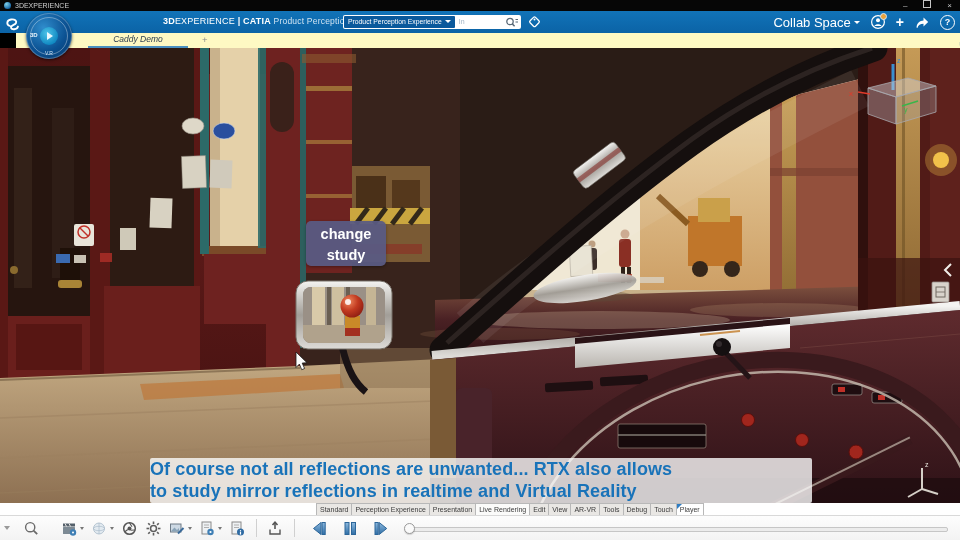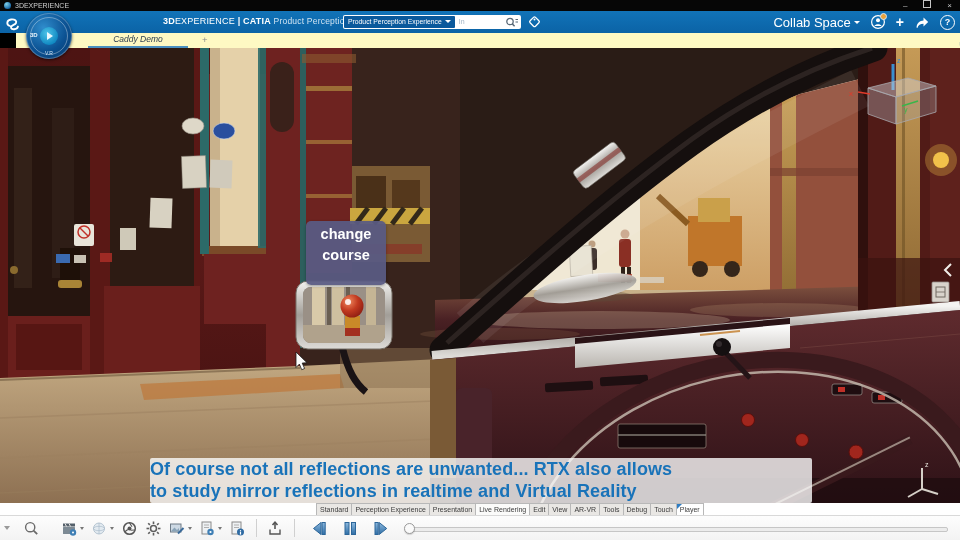--- a/index.html
+++ b/index.html
@@ -56,21 +56,21 @@
   .tabbar{position:absolute;left:16px;top:33px;width:960px;height:15px;background:#fef9c3;}
   .doctab{position:absolute;left:72px;top:1px;width:100px;text-align:center;font-size:8.5px;
           font-style:italic;color:#2c3e50;}
   .doctab-underline{position:absolute;left:72px;top:12.5px;width:100px;height:2px;background:#4a8fc0;}
   .newtab{position:absolute;left:186px;top:1px;color:#8a8a8a;font-size:9.5px;}
   .fitico{position:absolute;right:5px;top:2px;}
 
   
   .viewport{position:absolute;left:0;top:48px;width:960px;height:455px;background:#1a120e;overflow:hidden;}
   .scene{position:absolute;left:0;top:0;}
-  .shape-label{position:absolute;left:306px;top:173px;width:80px;padding:3px 0 20px 0;z-index:5;
+  .shape-label{position:absolute;left:306px;top:173px;width:80px;padding:3px 0 1px 0;z-index:5;
                background:rgba(89,90,131,.94);border-radius:5px;color:#fff;font-weight:bold;
                font-size:14.5px;line-height:1.42;text-align:center;box-shadow:0 1px 3px rgba(0,0,0,.35);}
   .caption{position:absolute;left:150px;top:410px;width:662px;height:45px;z-index:6;
            background:rgba(251,251,251,.8);border-radius:2px;color:#1973b9;font-weight:bold;
            font-size:18px;line-height:21.5px;text-align:left;padding-top:1px;box-sizing:border-box;
            letter-spacing:.1px;}
 
   
   .bottombar{position:absolute;left:0;top:503px;width:960px;height:37px;background:#fff;}
   .wtabs{position:absolute;left:317px;top:0;display:flex;height:12px;}
@@ -471,21 +471,21 @@
         <line x1="922" y1="441" x2="908" y2="449" stroke="#d5d0c8" stroke-width="2"></line>
         <line x1="922" y1="441" x2="938" y2="446" stroke="#d5d0c8" stroke-width="2"></line>
         <text x="925" y="419" font-size="7" fill="#e8e4dc">z</text>
       </g>
 
       <path d="M296,304 l0,15.5 l3.4,-3.4 l2.3,5.6 l2.9,-1.2 l-2.4,-5.4 l4.8,-0.4 Z" fill="#fcfcfc" stroke="#1a1a1a" stroke-width="0.8"></path>
     </svg>
 
     <div class="shape-label">
       <div>change</div>
-      <div>course</div>
+      <div>study</div>
     </div>
 
     <div class="caption">
       <div>Of course not all reflections are unwanted... RTX also allows</div>
       <div>to study mirror reflections in realtime and Virtual Reality</div>
     </div>
   </div>
 
   <div class="bottombar">
     <div class="wtabs">

